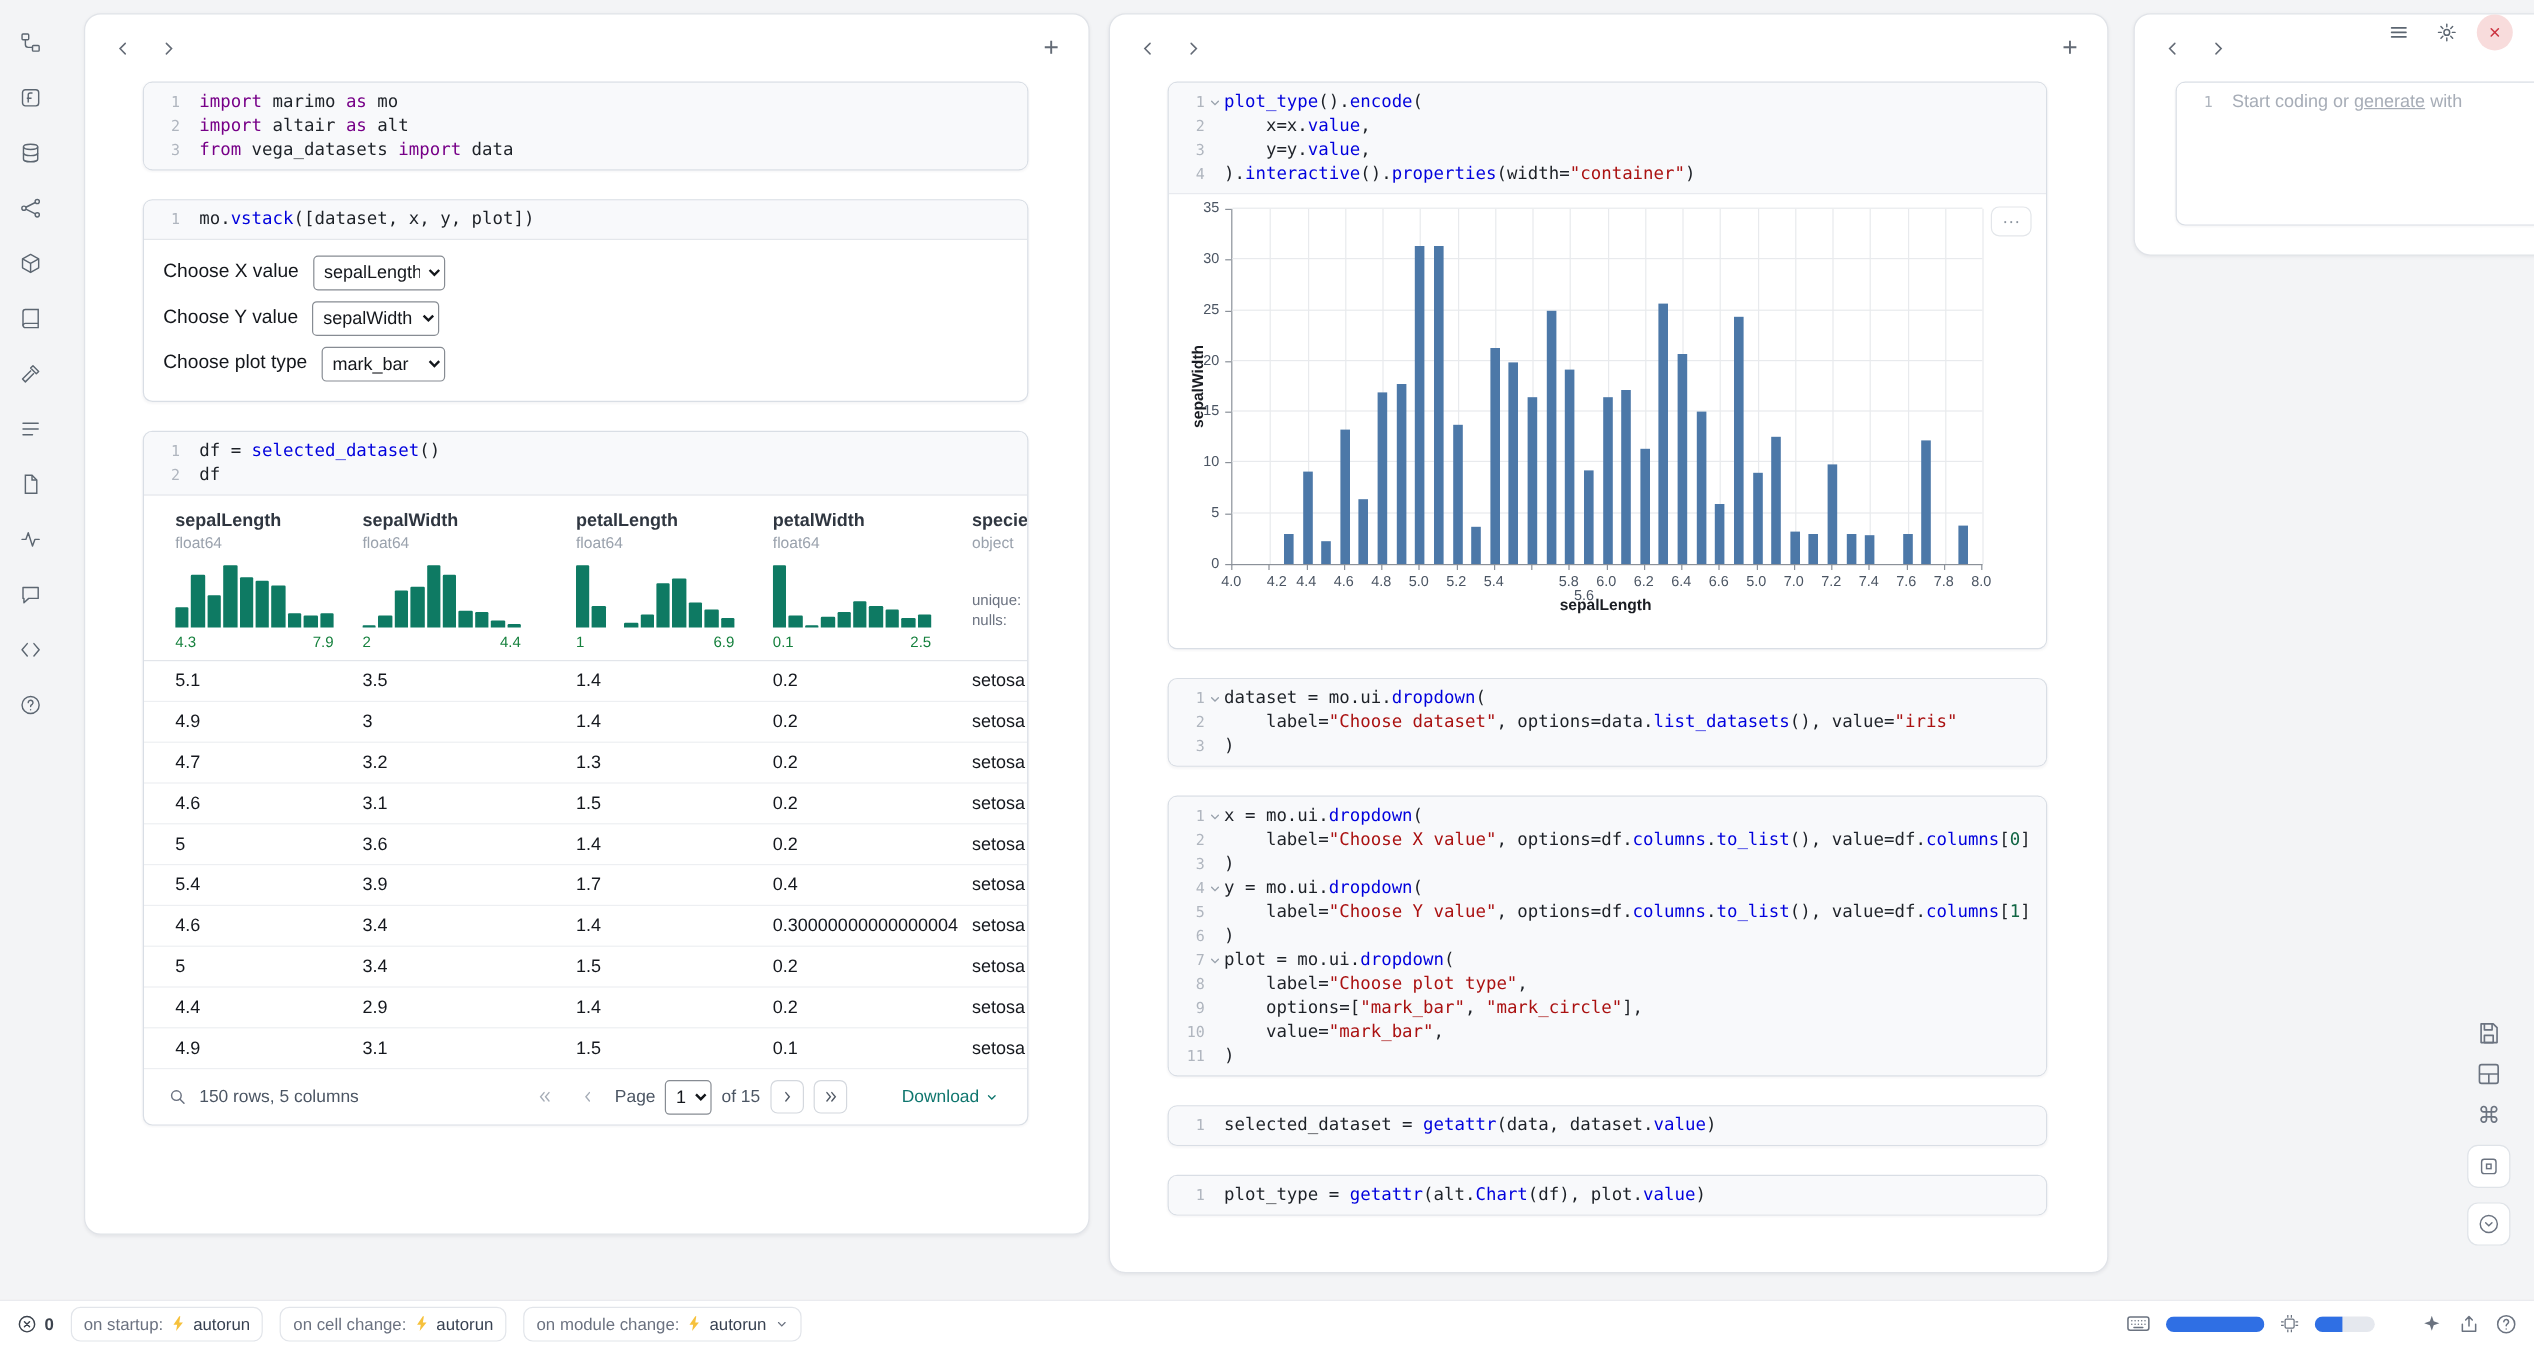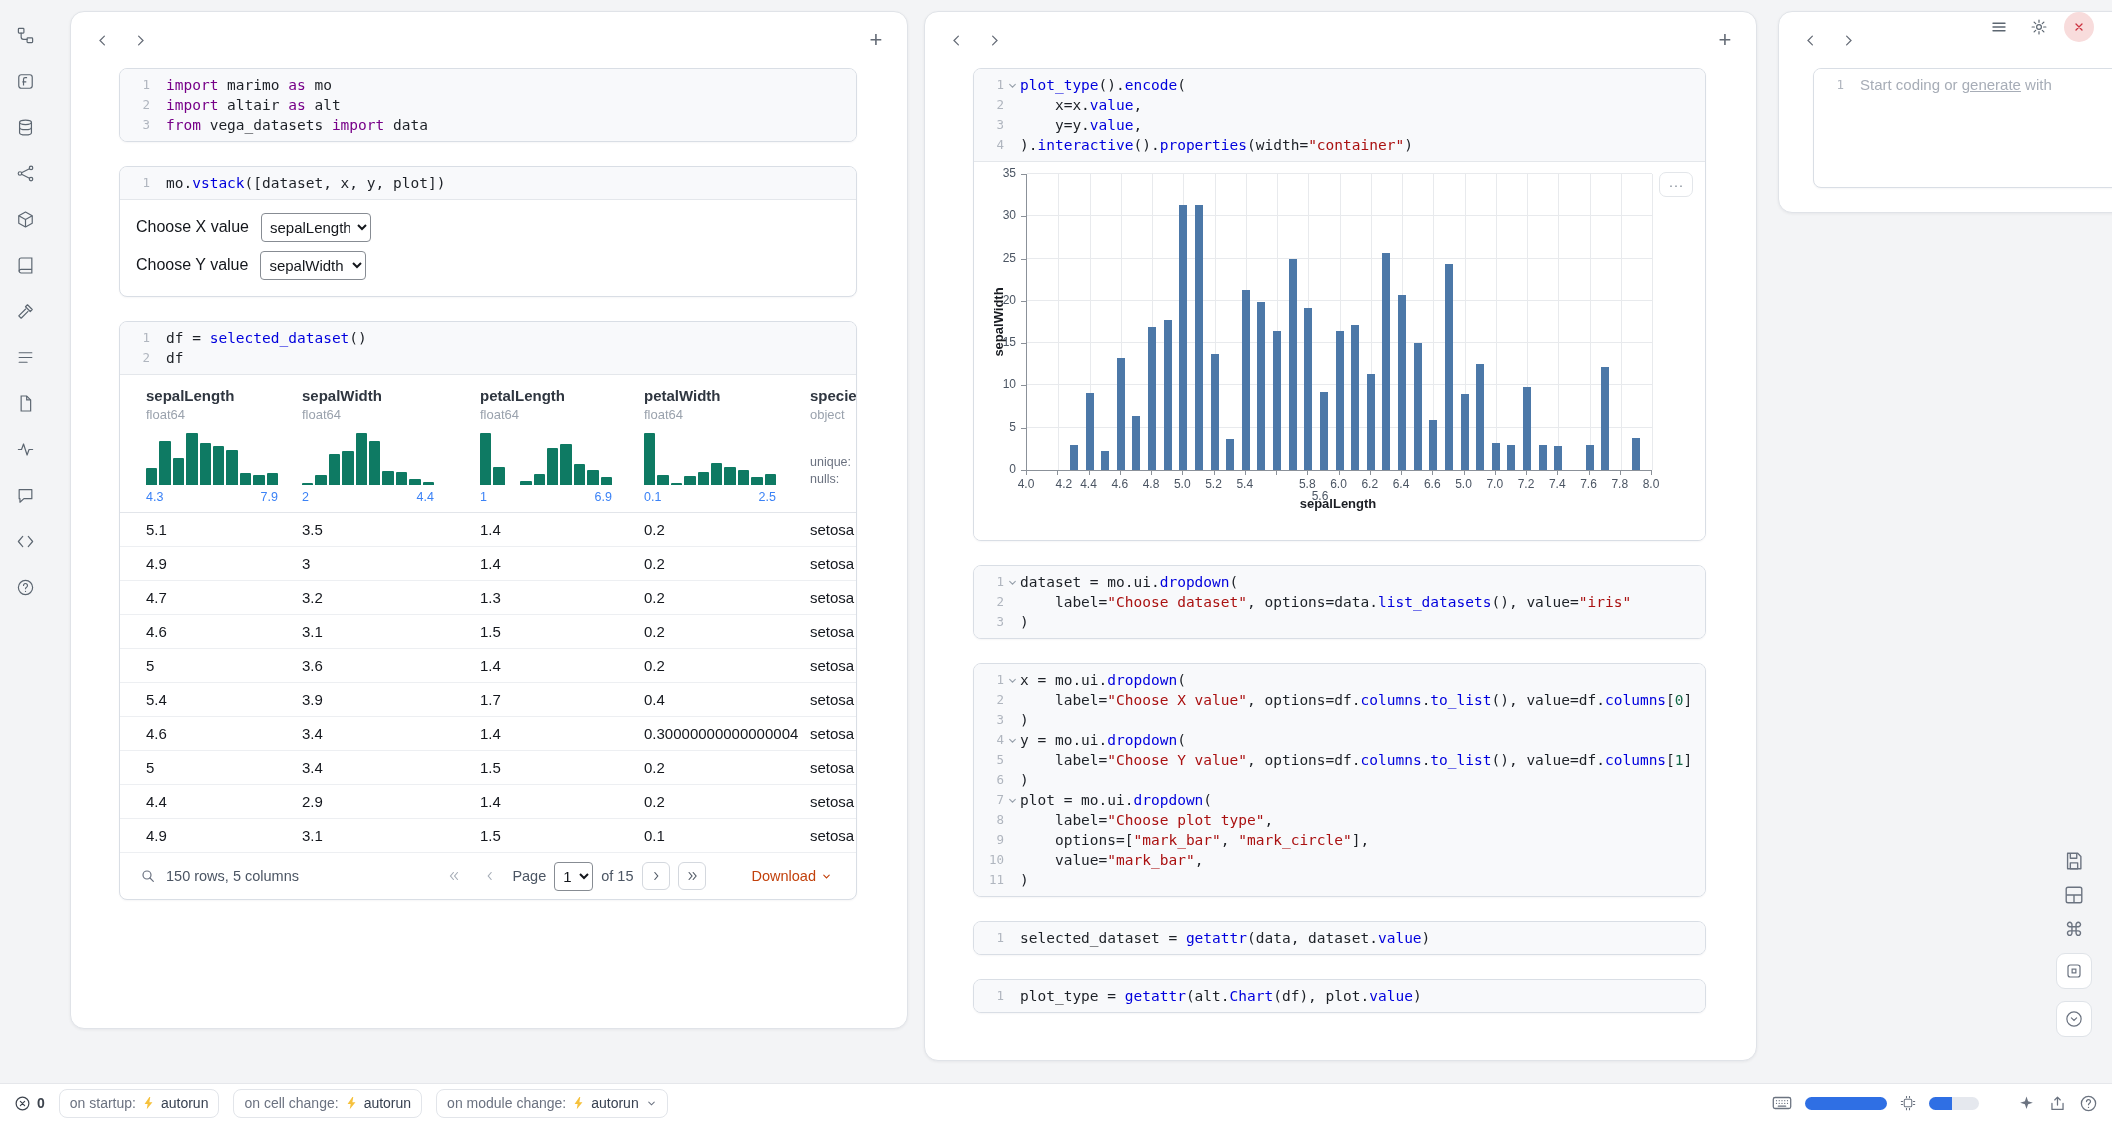--- a/index.html
+++ b/index.html
@@ -38,29 +38,29 @@
   select{height:29px;border:1px solid #878c93;border-radius:4px;background:#fff;font-family:"Liberation Sans",sans-serif;font-size:15px;color:#14171c;padding:0 4px}
 
   
   .tbl{font-size:15px}
   .thead{display:grid;grid-template-columns:156px 178px 164px 166px 1fr;padding:12px 0 0 26px;border-bottom:1px solid #e2e5ea}
   .th{overflow:hidden;white-space:nowrap}
   .cname{font-size:15px;color:#2f3640;font-weight:600}
   .ctype{font-size:13px;color:#9aa2ad;margin-top:3px}
   .hist{height:54px;width:132px;display:flex;align-items:flex-end;gap:2px;margin-top:9px}
   .hbar{flex:1;background:#0e7a63;border-radius:1px 1px 0 0}
-  .range{width:132px;display:flex;justify-content:space-between;font-size:12.5px;color:#3b82f6;margin:5px 0 8px}
+  .range{width:132px;display:flex;justify-content:space-between;font-size:12.5px;color:#15803d;margin:5px 0 8px}
   .meta{font-size:12.5px;color:#6b7280;line-height:17px;margin-top:32px;white-space:nowrap;overflow:hidden}
   .trow{display:grid;grid-template-columns:156px 178px 164px 166px 1fr;padding-left:26px;height:33px;align-items:center;border-bottom:1px solid #edeff2;color:#15181e;white-space:nowrap}
   .trow span{overflow:hidden}
   .tfoot{display:flex;align-items:center;height:46px;padding:0 16px 0 20px;color:#4b5563;font-size:14.5px;gap:10px}
   .pgbtn{width:28px;height:28px;border-radius:6px;display:flex;align-items:center;justify-content:center;color:#a6adb7}
   .pgbtn.en{border:1px solid #d4d8de;color:#525a66}
   .pgGroup{display:flex;align-items:center;gap:8px;margin-left:auto}
-  .dl{display:flex;align-items:center;gap:5px;color:#c2410c;margin-left:36px;padding-right:8px}
+  .dl{display:flex;align-items:center;gap:5px;color:#0f766e;margin-left:36px;padding-right:8px}
 
   
   .chart-out{position:relative;background:#fff}
   .chart{position:relative;height:378px;font-family:"Liberation Sans",sans-serif}
   .plot{position:absolute;left:52px;top:12px;width:625px;height:296px;border-left:1px solid #8b9199;border-bottom:1px solid #8b9199;overflow:visible}
   .gridline-h{position:absolute;height:1px;background:#e8eaed;left:0;right:0}
   .gridline-v{position:absolute;width:1px;background:#e8eaed;top:0;bottom:0}
   .bar{position:absolute;background:#4c78a8}
   .tickmark-x{position:absolute;width:1px;height:5px;background:#8b9199}
   .tickmark-y{position:absolute;height:1px;width:5px;background:#8b9199}
@@ -226,20 +226,24 @@
           </div>
         </div>
       <div class="controls" id="controls">
           <div class="ctrl-row">
             <span>Choose X value</span>
             <select style="width: 110px;"><option>sepalLength</option></select>
           </div>
           <div class="ctrl-row">
             <span>Choose Y value</span>
             <select style="width: 106px;"><option>sepalWidth</option></select>
+          </div>
+          <div class="ctrl-row">
+            <span>Choose plot type</span>
+            <select style="width: 103px;"><option>mark_bar</option></select>
           </div>
         </div>
     </div>
 
     <div class="cell">
       <div class="codebox divided">
           <div class="cl">
             <span class="ln">1</span>
             <span class="fold"></span>
             <span class="ct"><span class="tok-pl">df </span><span class="tok-op">=</span><span class="tok-pl"> </span><span class="tok-fn">selected_dataset</span><span class="tok-pl">()</span></span>

